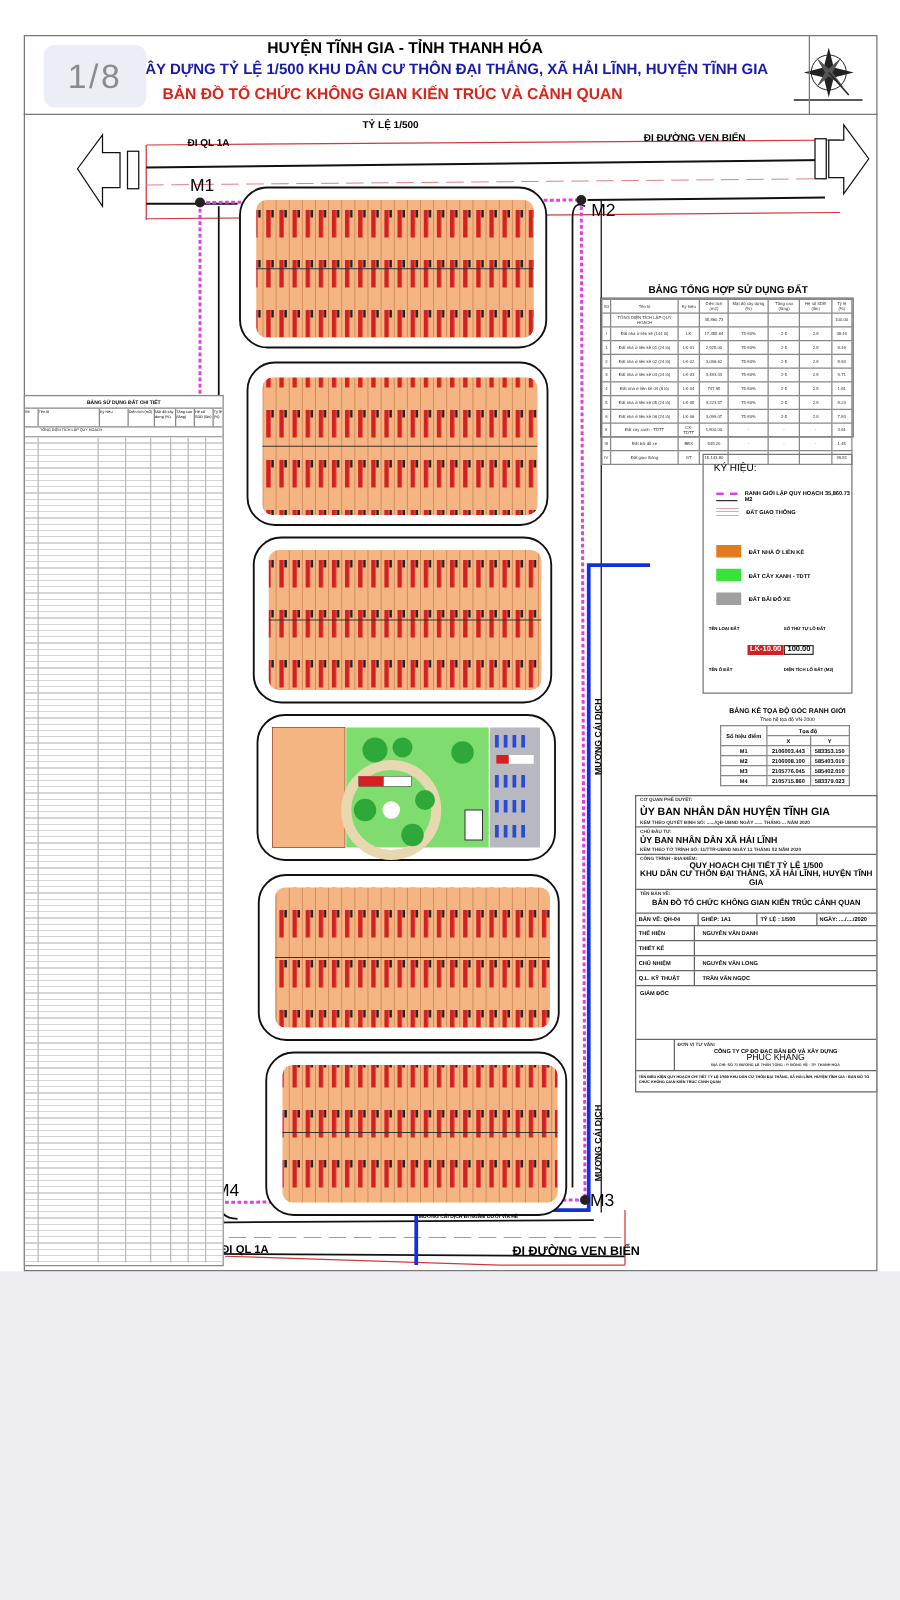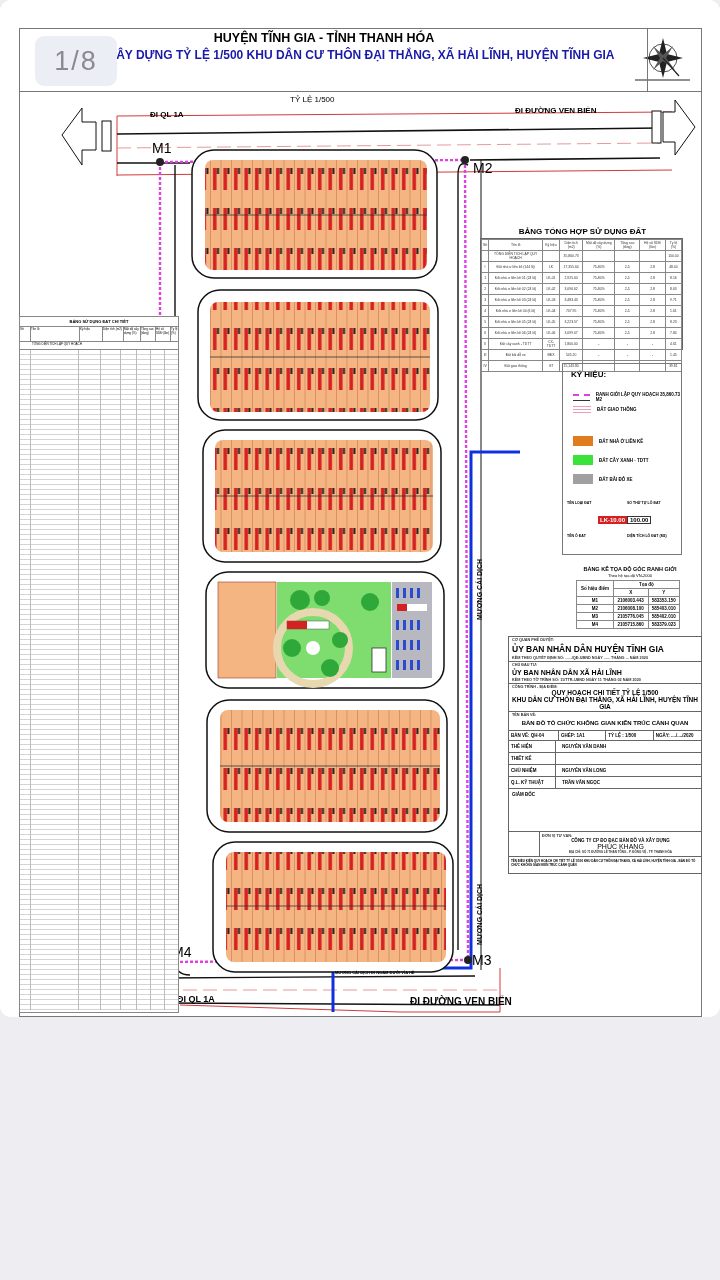--- a/index.html
+++ b/index.html
@@ -1,34 +1,34 @@
 <!DOCTYPE html>
 <html><head>
 <meta charset="utf-8">
 <style>
   html, body { margin:0; padding:0; }
   body { width:720px; height:1280px; background:#eeeef2; font-family:"Liberation Sans", sans-serif; position:relative; overflow:hidden; }
-  .page { position:absolute; left:0; top:0; width:720px; height:1017px; background:#ffffff;border-radius:11px; }
+  .page { position:absolute; left:0; top:0; width:720px; height:1017px; background:#ffffff; }
   .sheet { position:absolute; left:19px; top:28px; width:683px; height:989px; border:1px solid #777; box-sizing:border-box; }
   .header-box { position:absolute; left:19px; top:28px; width:683px; height:64px; border-bottom:1px solid #777; box-sizing:border-box; }
   .h-line1 { position:absolute; left:0; width:610px; top:3px; text-align:center; font-weight:bold; font-size:12.5px; color:#000; }
   .h-line2 { position:absolute; left:0; width:640px; top:20px; text-align:center; font-weight:bold; font-size:12px; color:#1a1aa8; white-space:nowrap; }
   .h-line3 { position:absolute; left:0; width:590px; top:40px; text-align:center; font-weight:bold; font-size:12.5px; color:#d9261c; }
   .compass-box { position:absolute; right:0; top:0; width:54px; height:64px; border-left:1px solid #777; }
   .page-badge { position:absolute; left:35px; top:36px; width:82px; height:50px; border-radius:9px; background:#eceef6; color:#8a8a90; font-size:27px; display:flex; align-items:center; justify-content:center; letter-spacing:2px; }
-  .scale-label { position:absolute; top:95px; left:290px; font-size:8px; font-weight:normal; }
+  .scale-label { position:absolute; top:95px; left:290px; font-size:8px; font-weight:bold; }
   .map { position:absolute; left:0; top:0; width:720px; height:1017px; }
   .left-table { position:absolute; left:19px; top:316px; width:160px; height:697px; border:1px solid #888; box-sizing:border-box; background:#fff; overflow:hidden; }
   .lt-title { font-size:4px; text-align:center; font-weight:bold; padding:2px 0; border-bottom:1px solid #888; }
   .ls-title { position:absolute; left:485px; top:227px; width:195px; text-align:center; font-size:8px; font-weight:bold; }
   .ls-table { position:absolute; left:480px; top:238px; width:203px; height:112px; border:1px solid #666; box-sizing:border-box; font-size:3.4px; }
   .ls-table table { width:100%; border-collapse:collapse; }
   .ls-table td, .ls-table th { border:1px solid #888; padding:0 1px; text-align:center; height:10px; font-weight:normal; color:#333; }
   .legend { position:absolute; left:562px; top:363px; width:120px; height:192px; border:1px solid #777; box-sizing:border-box; }
-  .legend-title { position:absolute; left:8px; top:6px; font-size:8px; font-weight:bold; }
+  .legend-title { position:absolute; left:8px; top:6px; font-size:8px; font-weight:normal; }
   .lg-item { position:absolute; left:10px; display:flex; align-items:center; gap:6px; font-size:4.5px; font-weight:bold; }
   .lg-swatch { width:20px; height:10px; }
   .coord-title { position:absolute; left:575px; top:566px; width:110px; text-align:center; font-size:5.5px; font-weight:bold; }
   .coord-sub { position:absolute; left:575px; top:573px; width:110px; text-align:center; font-size:4px; }
   .coord-table { position:absolute; left:576px; top:580px; width:104px; font-size:4.5px; border-collapse:collapse; }
   .coord-table td { border:1px solid #888; text-align:center; height:7px; font-weight:bold; padding:0; }
   .tb { position:absolute; left:508px; top:636px; width:194px; border:1px solid #666; box-sizing:border-box; background:#fff; }
   .tb-sec { border-bottom:1px solid #666; padding:1px 3px; }
   .tb-small { font-size:3.8px; font-weight:bold; color:#333; }
   .tb-big { font-size:8.5px; font-weight:bold; margin:2px 0; }
@@ -157,20 +157,21 @@
       <polygon points="0,-20 4,-4 20,0 4,4 0,20 -4,4 -20,0 -4,-4" fill="#222"></polygon>
       <polygon points="10,-12 3,0 12,12 0,3 -10,12 -3,0 -10,-12 0,-3" fill="#555"></polygon>
       <line x1="0" y1="0" x2="16" y2="18" stroke="#222" stroke-width="1.2"></line>
     </g>
     <line x1="635" y1="80" x2="690" y2="80" stroke="#222" stroke-width="1.2"></line>
   </svg>
 
   <div class="header-box">
     <div class="h-line1">HUYỆN TĨNH GIA - TỈNH THANH HÓA</div>
     <div class="h-line2">HI TIẾT XÂY DỰNG TỶ LỆ 1/500 KHU DÂN CƯ THÔN ĐẠI THẮNG, XÃ HẢI LĨNH, HUYỆN TĨNH GIA</div>
+    <div class="h-line3">BẢN ĐỒ TỔ CHỨC KHÔNG GIAN KIẾN TRÚC VÀ CẢNH QUAN</div>
     <div class="compass-box"></div>
   </div>
   <div class="sheet"></div>
 
   <div class="page-badge">1/8</div>
 
   <div class="scale-label">TỶ LỆ 1/500</div>
 
   <div class="road-label" style="left:150px;top:110px;font-size:8px;">ĐI QL 1A</div>
   <div class="road-label" style="left:515px;top:106px;font-size:8px;">ĐI ĐƯỜNG VEN BIỂN</div>

